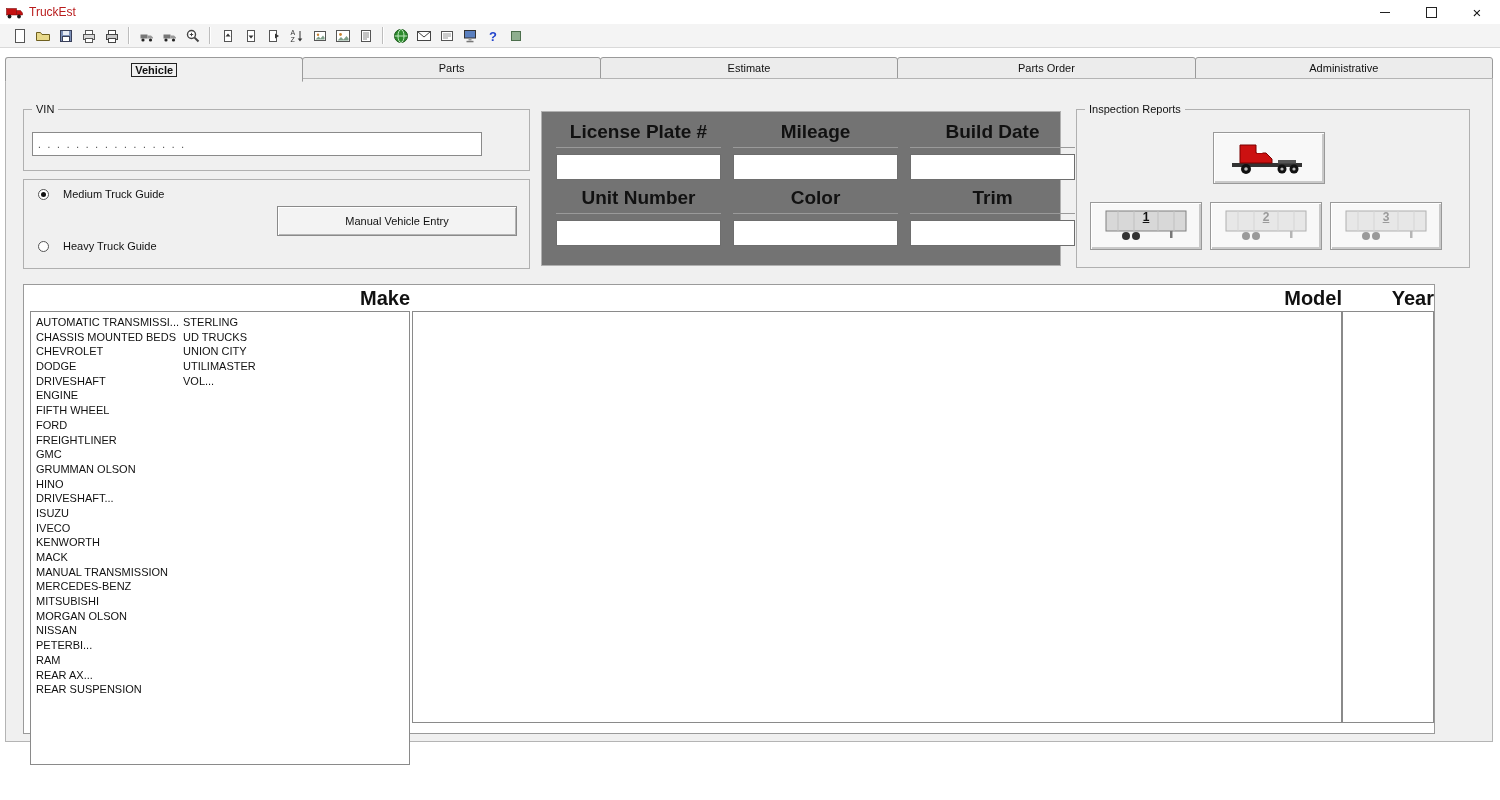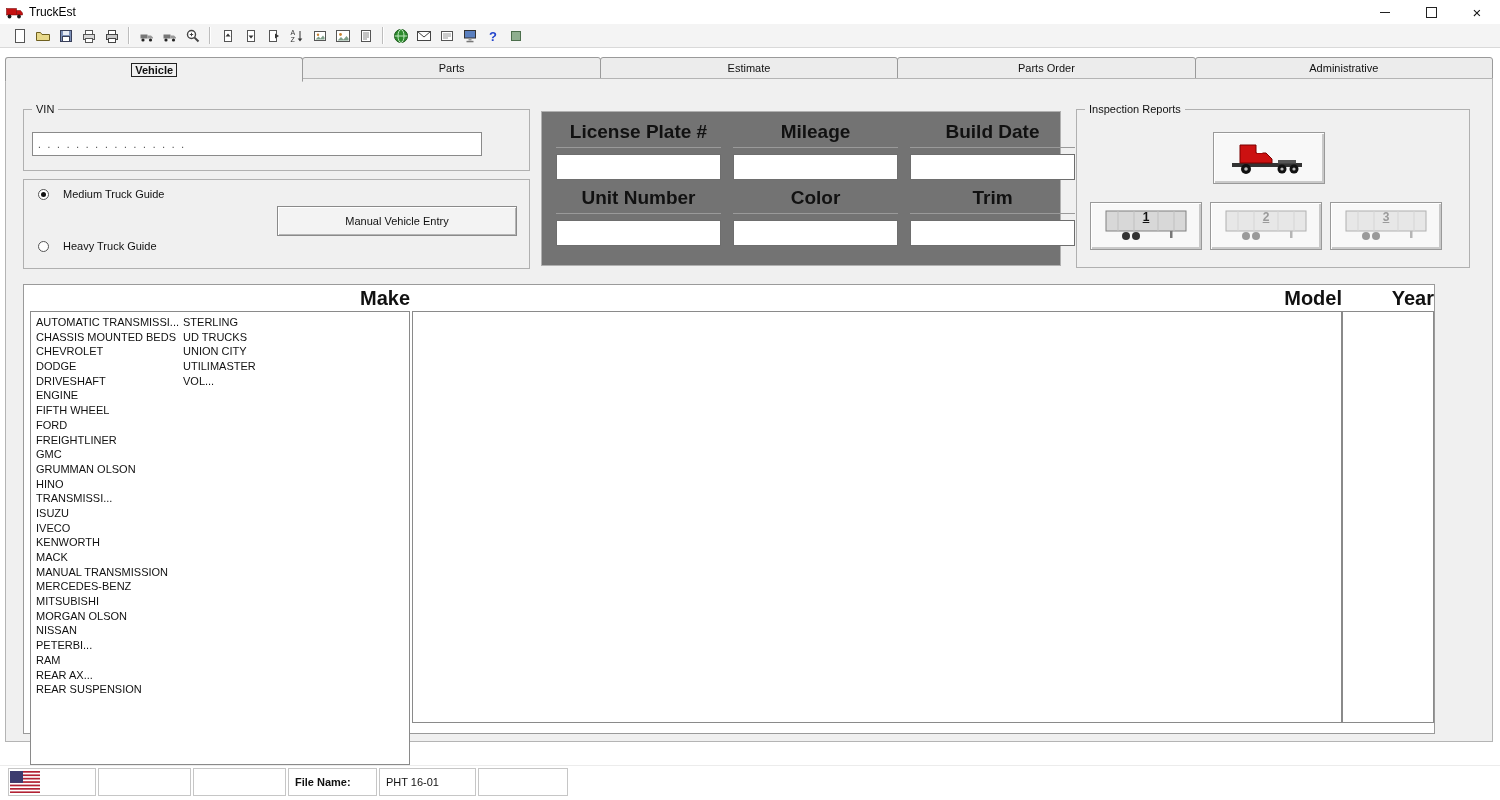--- a/index.html
+++ b/index.html
@@ -3,21 +3,21 @@
 <meta charset="utf-8">
 <style>
   html,body{margin:0;padding:0;background:#fff;}
   .app{position:relative;width:1500px;height:800px;background:#fff;overflow:hidden;
        font-family:"Liberation Sans","DejaVu Sans",sans-serif;color:#111;font-size:11px;}
 
   
   .titlebar{position:absolute;left:0;top:0;width:1500px;height:24px;background:#fff;
             border-bottom:1px solid #e6e6e6;display:flex;align-items:center;}
   .app-icon{margin-left:6px;display:inline-flex;}
-  .title-text{margin-left:5px;font-size:12px;color:#000000;}
+  .title-text{margin-left:5px;font-size:12px;color:#b91c1c;}
   .win-controls{position:absolute;right:0;top:0;height:24px;display:flex;}
   .win-btn{width:46px;height:24px;display:flex;align-items:center;justify-content:center;cursor:default;}
   .min-glyph{display:block;width:10px;height:1px;background:#222;}
   .max-glyph{display:block;width:9px;height:9px;border:1px solid #222;background:#fff;}
   .close-glyph{font-size:15px;line-height:15px;color:#111;}
 
   
   .toolbar{position:absolute;left:0;top:24px;width:1500px;height:24px;background:#f4f4f4;
            border-bottom:1px solid #d9d9d9;display:flex;align-items:center;padding-left:8px;box-sizing:border-box;}
   .tb-btn{width:23px;height:21px;border:none;background:transparent;display:flex;align-items:center;
@@ -436,21 +436,21 @@
             <div class="lb-item">FORD</div>
 
             <div class="lb-item">FREIGHTLINER</div>
 
             <div class="lb-item">GMC</div>
 
             <div class="lb-item">GRUMMAN OLSON</div>
 
             <div class="lb-item">HINO</div>
 
-            <div class="lb-item">TRANSMISSI...</div>
+            <div class="lb-item">DRIVESHAFT...</div>
 
             <div class="lb-item">ISUZU</div>
 
             <div class="lb-item">IVECO</div>
 
             <div class="lb-item">KENWORTH</div>
 
             <div class="lb-item">MACK</div>
 
             <div class="lb-item">MANUAL TRANSMISSION</div>
@@ -489,35 +489,14 @@
         
       </div>
 
       <div class="listbox year-listbox">
         
       </div>
     </div>
 
   </div>
 
-  <div class="statusbar">
-    <div class="sb-panel sb-1">
-      <span class="flag">
-        <svg width="30" height="22" viewBox="0 0 30 22">
-          <rect x="0" y="0" width="30" height="22" fill="#b22234"></rect>
-          <rect x="0" y="1.7" width="30" height="1.7" fill="#fff"></rect>
-          <rect x="0" y="5.1" width="30" height="1.7" fill="#fff"></rect>
-          <rect x="0" y="8.5" width="30" height="1.7" fill="#fff"></rect>
-          <rect x="0" y="11.9" width="30" height="1.7" fill="#fff"></rect>
-          <rect x="0" y="15.3" width="30" height="1.7" fill="#fff"></rect>
-          <rect x="0" y="18.7" width="30" height="1.7" fill="#fff"></rect>
-          <rect x="0" y="0" width="13" height="11.9" fill="#3c3b6e"></rect>
-        </svg>
-      </span>
-    </div>
-    <div class="sb-panel sb-2"></div>
-    <div class="sb-panel sb-3"></div>
-    <div class="sb-panel sb-4">File Name:</div>
-    <div class="sb-panel sb-5">PHT 16-01</div>
-    <div class="sb-panel sb-6"></div>
-  </div>
 
 </div>
 
 </body></html>

